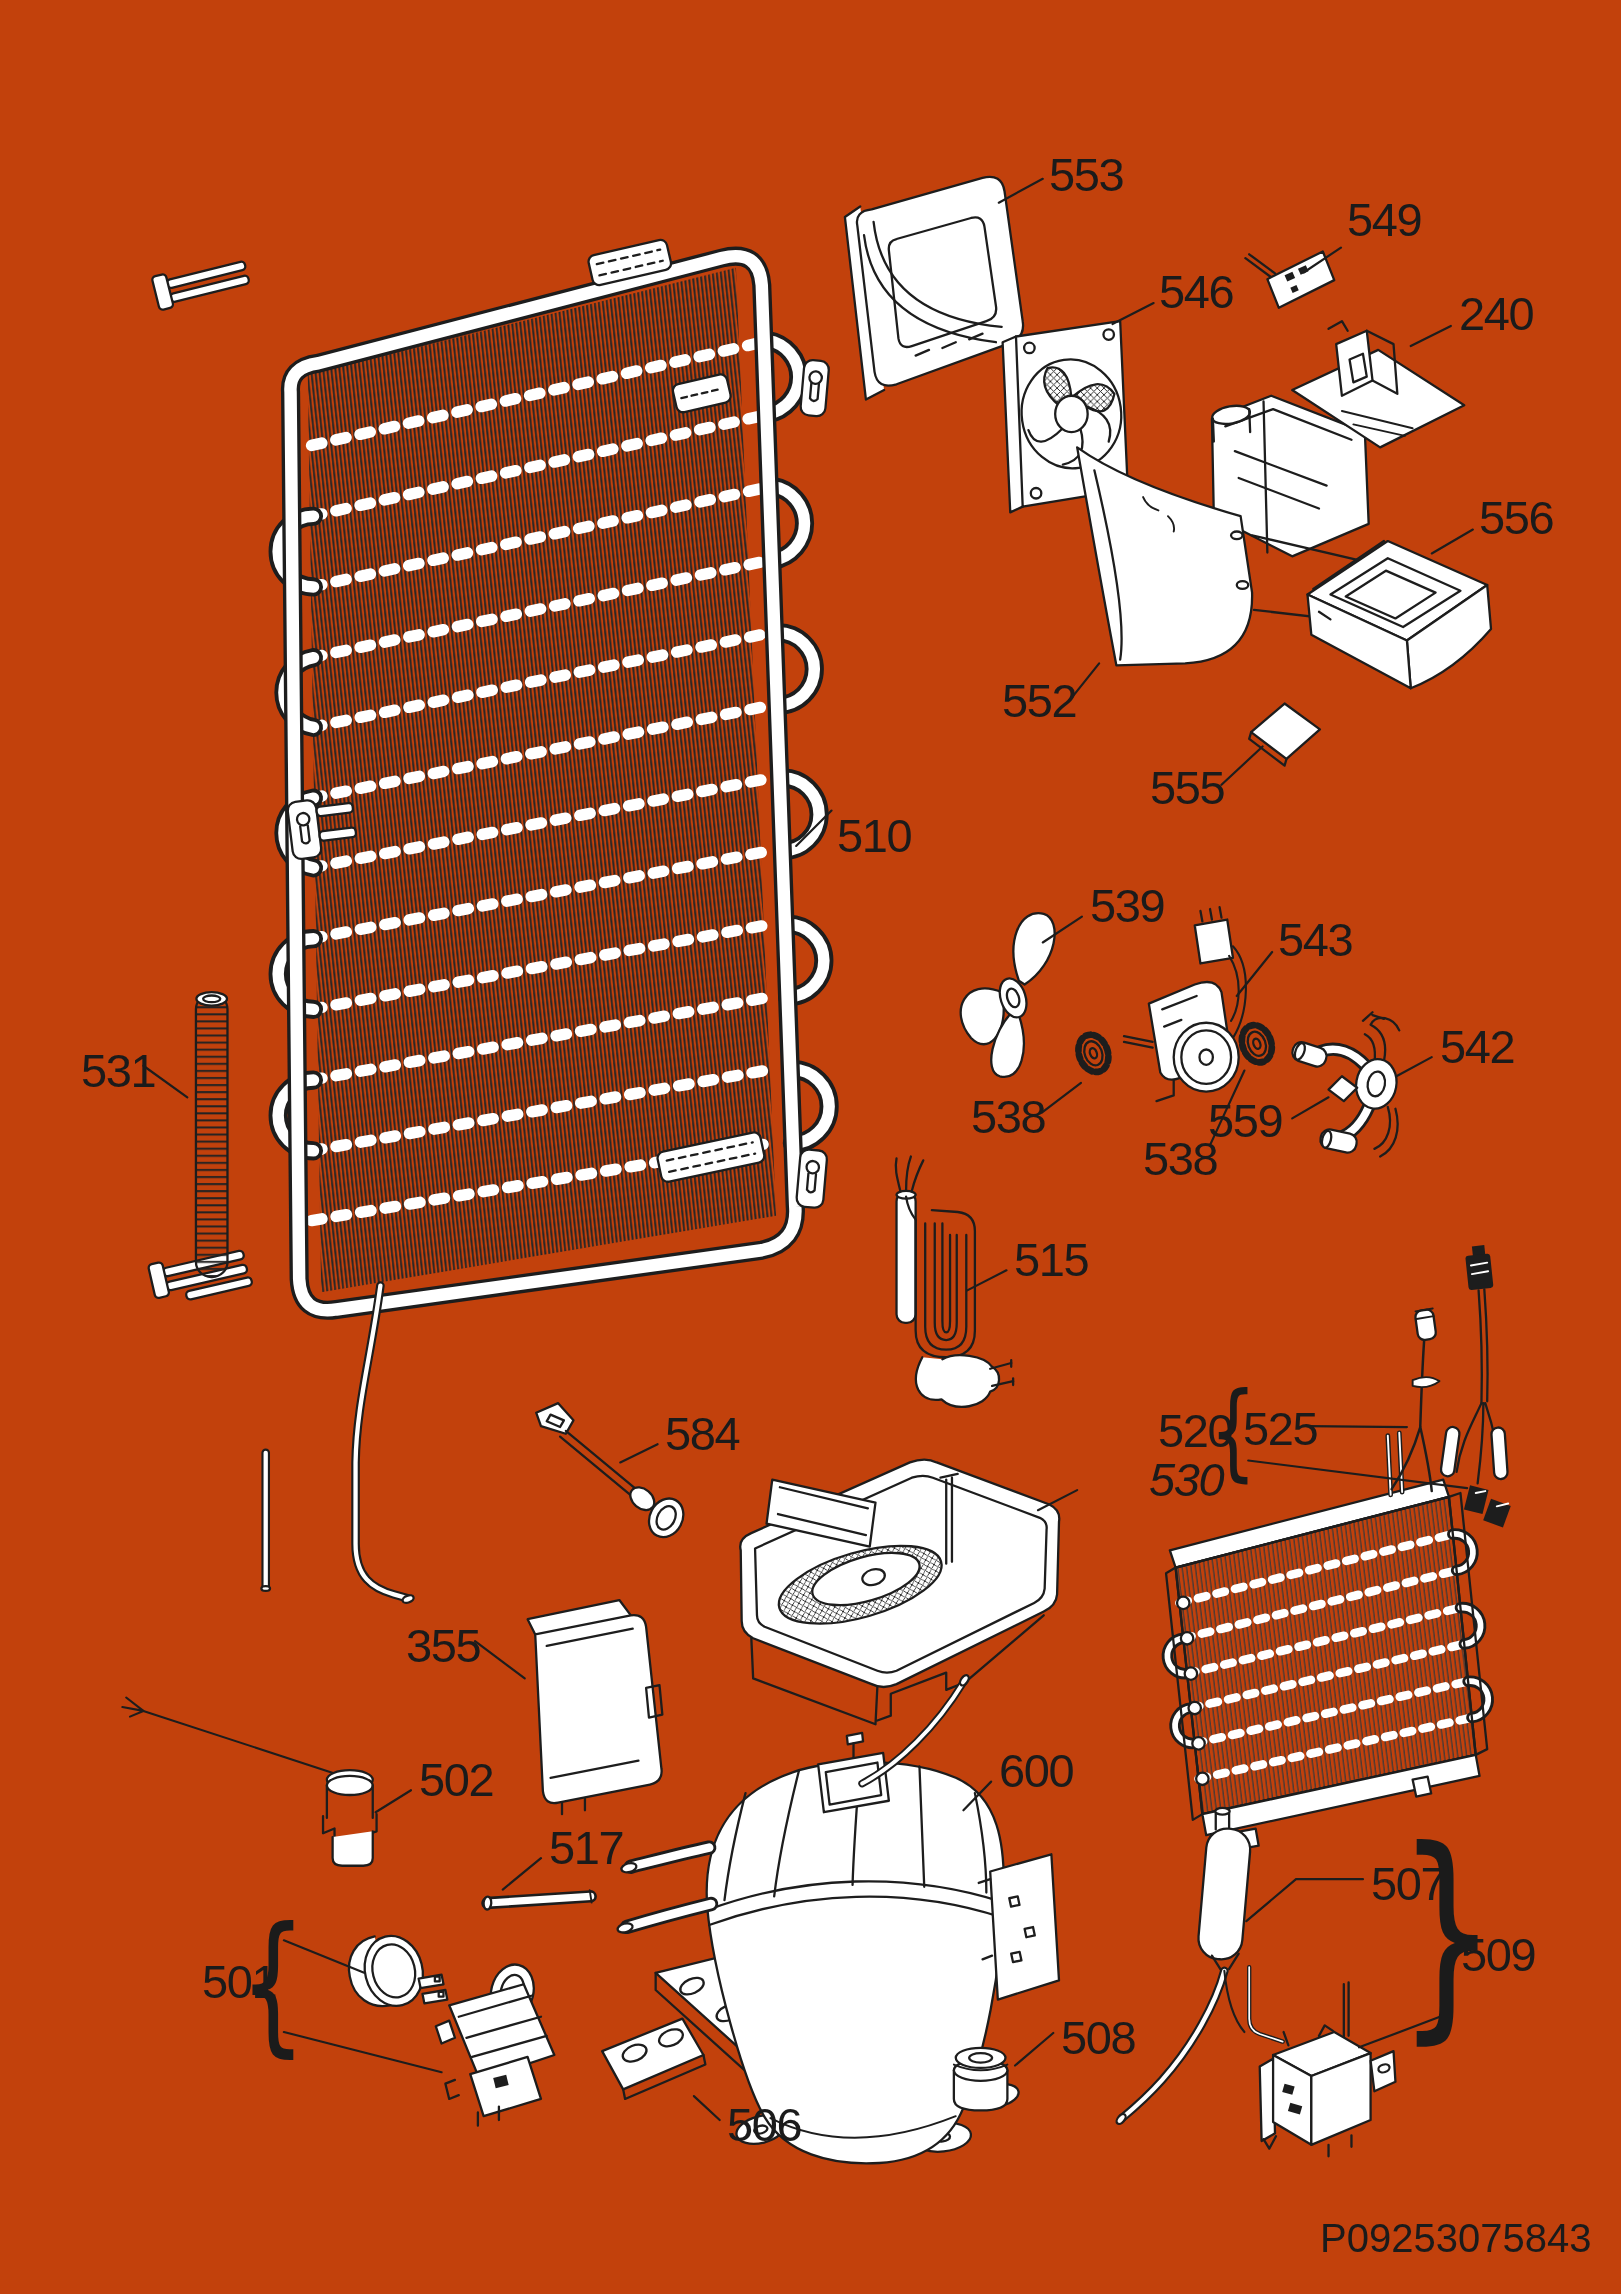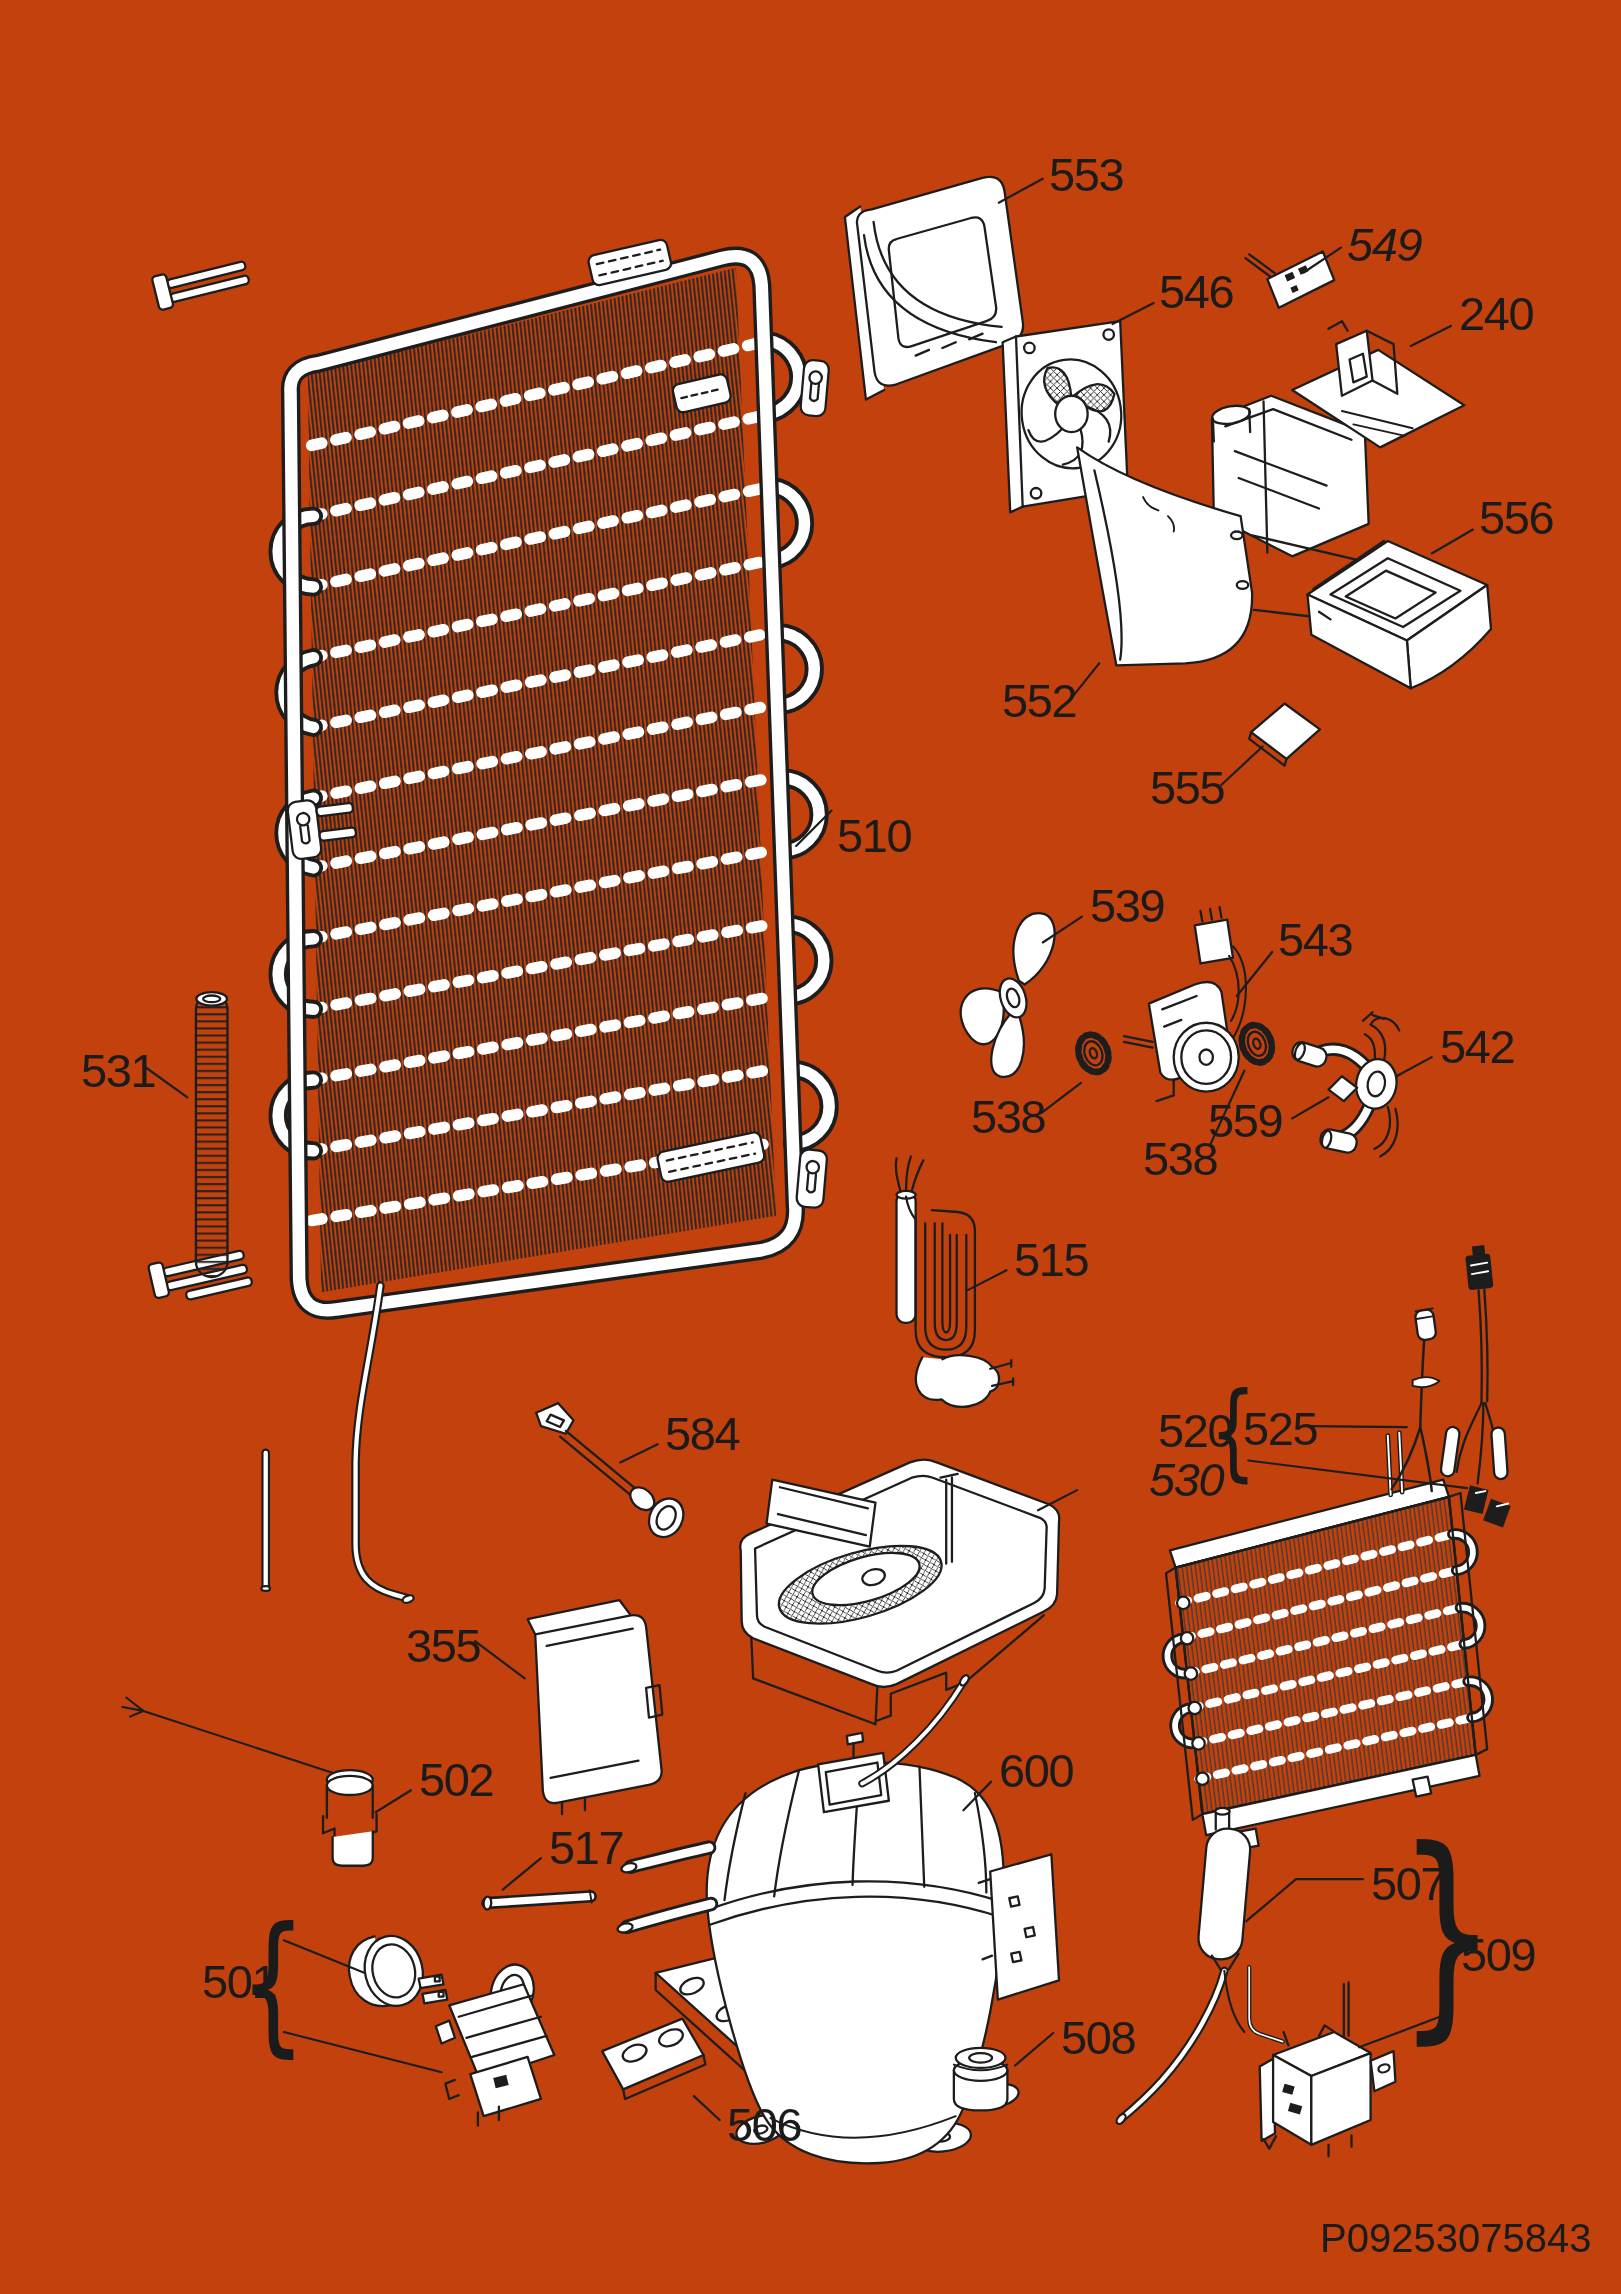--- a/index.html
+++ b/index.html
@@ -522,21 +522,21 @@
         <polyline points="1426,1966 1356,1966 1304,2010"></polyline>
         <polyline points="1306,1528 1535,1557"></polyline>
         <polyline points="297,2030 381,2064"></polyline>
         <polyline points="297,2126 462,2168"></polyline>
         <polyline points="1512,2108 1422,2142"></polyline>
       </g>
 </svg>
 
 <div id="labels">
       <div class="plabel" style="left: 1049px; top: 151px;">553</div>
-      <div class="plabel" style="left: 1347px; top: 221px; font-style: italic;">549</div>
+      <div class="plabel" style="left: 1347px; top: 196px;">549</div>
       <div class="plabel" style="left: 1159px; top: 268px;">546</div>
       <div class="plabel" style="left: 1459px; top: 290px;">240</div>
       <div class="plabel" style="left: 1479px; top: 494px;">556</div>
       <div class="plabel" style="left: 1002px; top: 677px;">552</div>
       <div class="plabel" style="left: 1150px; top: 764px;">555</div>
       <div class="plabel" style="left: 837px; top: 784px; margin-top: 28px;">510</div>
       <div class="plabel" style="left: 1090px; top: 882px;">539</div>
       <div class="plabel" style="left: 1278px; top: 916px;">543</div>
       <div class="plabel" style="left: 971px; top: 1093px;">538</div>
       <div class="plabel" style="left: 1143px; top: 1135px;">538</div>

